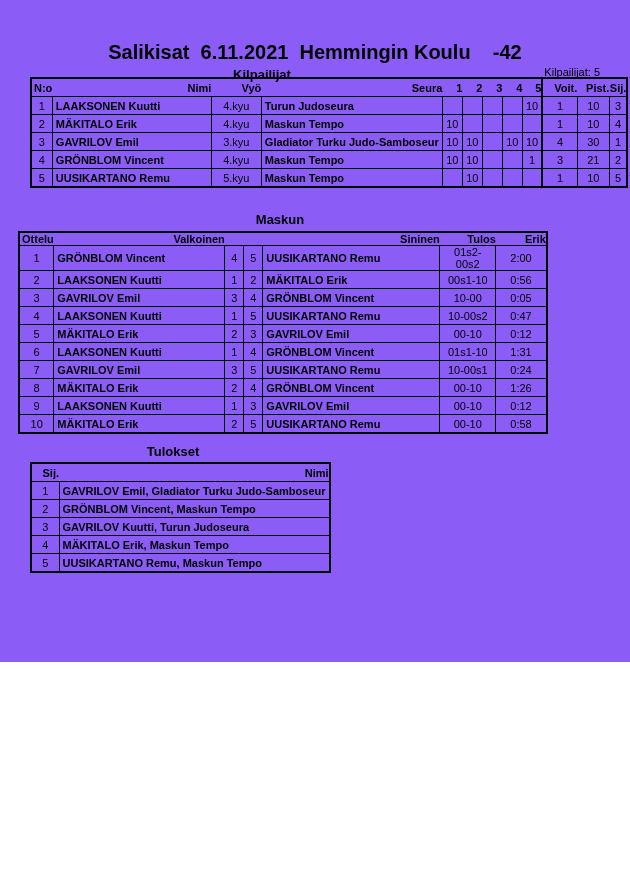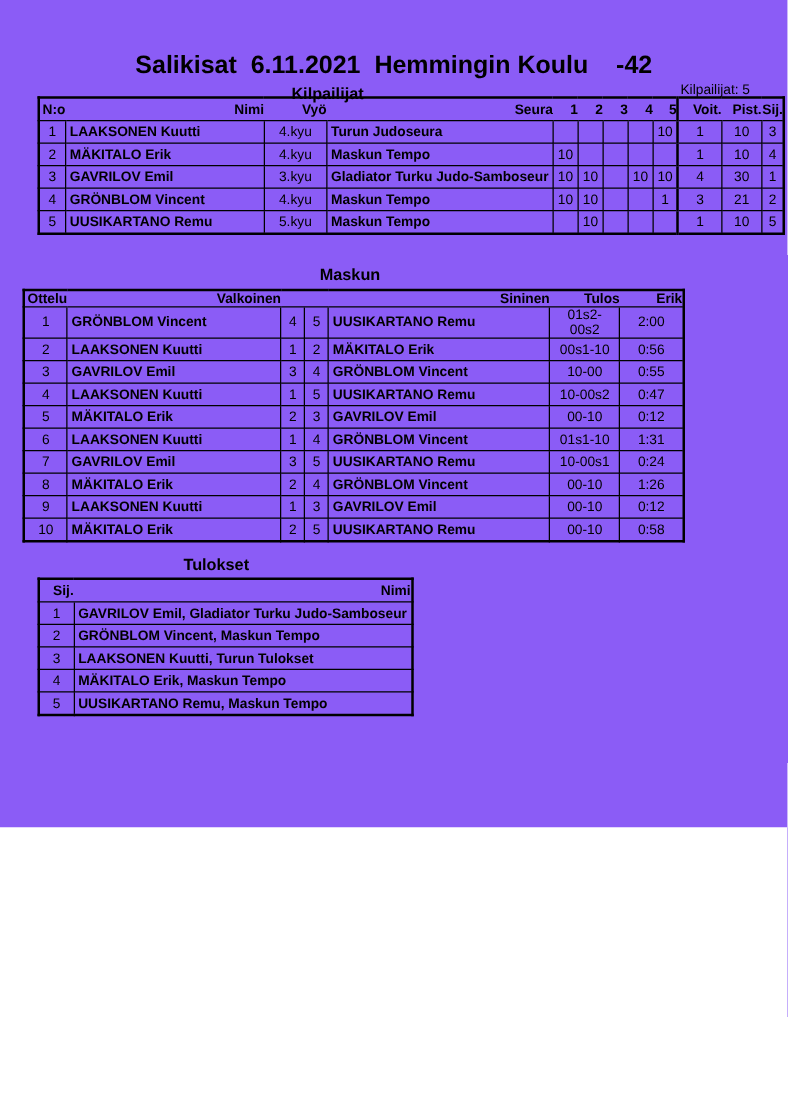--- a/index.html
+++ b/index.html
@@ -246,21 +246,21 @@
           <td class="c">0:56</td>
         </tr>
 
         <tr>
           <td class="c">3</td>
           <td class="l">GAVRILOV Emil</td>
           <td class="c">3</td>
           <td class="c">4</td>
           <td class="l">GRÖNBLOM Vincent</td>
           <td class="c">10-00</td>
-          <td class="c">0:55</td>
+          <td class="c">0:05</td>
         </tr>
 
         <tr>
           <td class="c">4</td>
           <td class="l">LAAKSONEN Kuutti</td>
           <td class="c">1</td>
           <td class="c">5</td>
           <td class="l">UUSIKARTANO Remu</td>
           <td class="c">10-00s2</td>
           <td class="c">0:47</td>
@@ -348,21 +348,21 @@
           <td class="l nowrap">GAVRILOV Emil, Gladiator Turku Judo-Samboseur</td>
         </tr>
 
         <tr>
           <td class="c">2</td>
           <td class="l nowrap">GRÖNBLOM Vincent, Maskun Tempo</td>
         </tr>
 
         <tr>
           <td class="c">3</td>
-          <td class="l nowrap">LAAKSONEN Kuutti, Turun Tulokset</td>
+          <td class="l nowrap">GAVRILOV Kuutti, Turun Judoseura</td>
         </tr>
 
         <tr>
           <td class="c">4</td>
           <td class="l nowrap">MÄKITALO Erik, Maskun Tempo</td>
         </tr>
 
         <tr>
           <td class="c">5</td>
           <td class="l nowrap">UUSIKARTANO Remu, Maskun Tempo</td>

